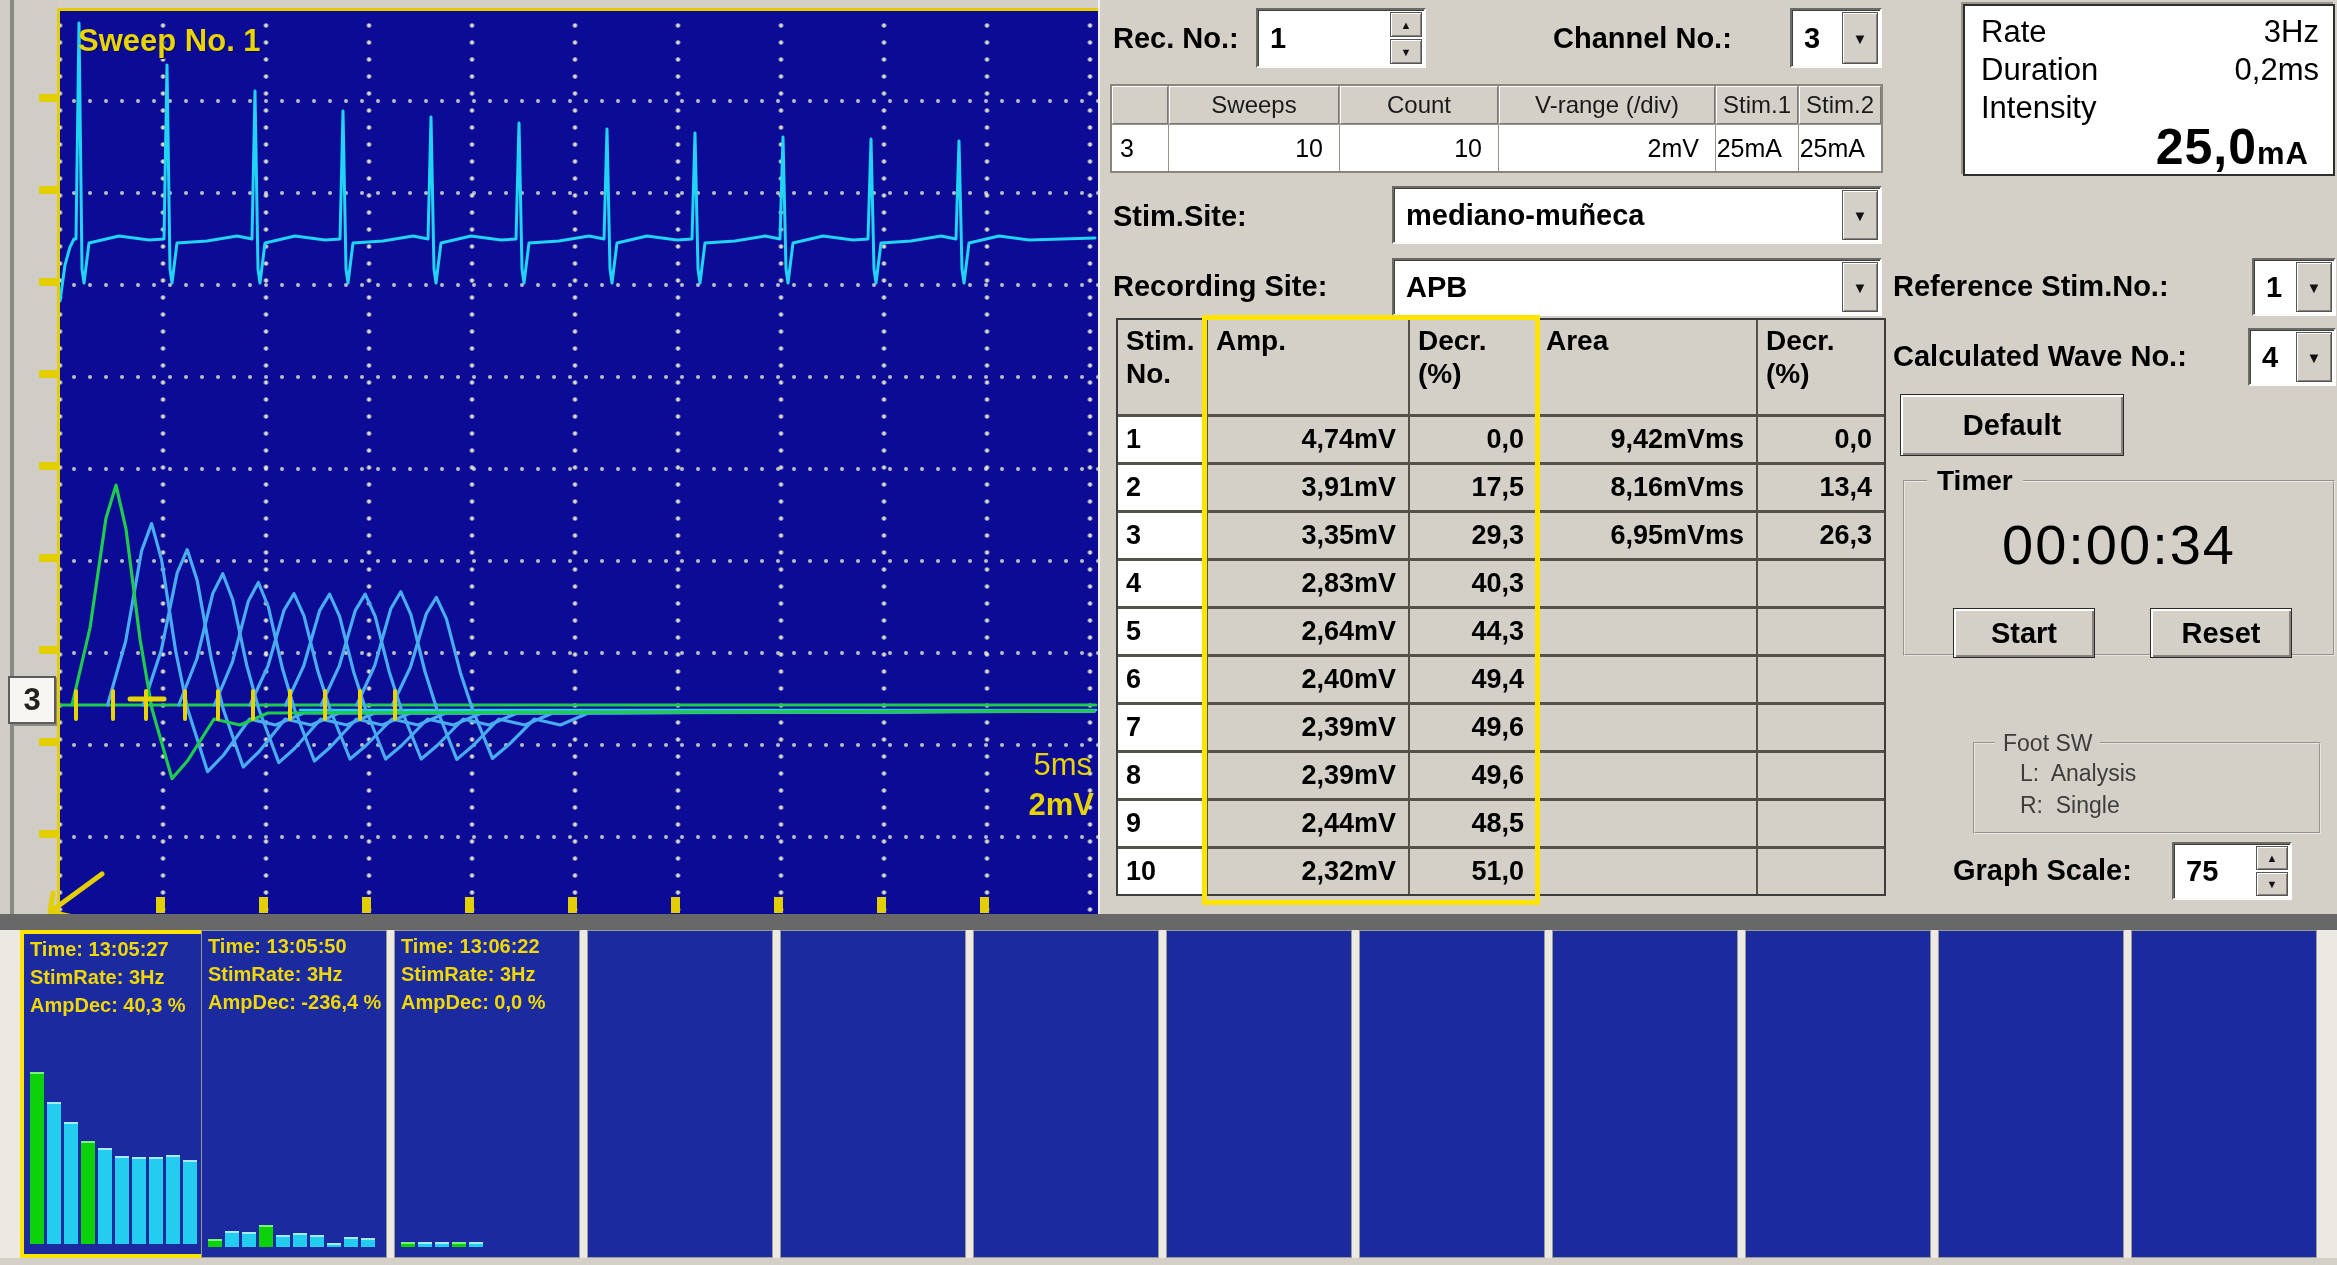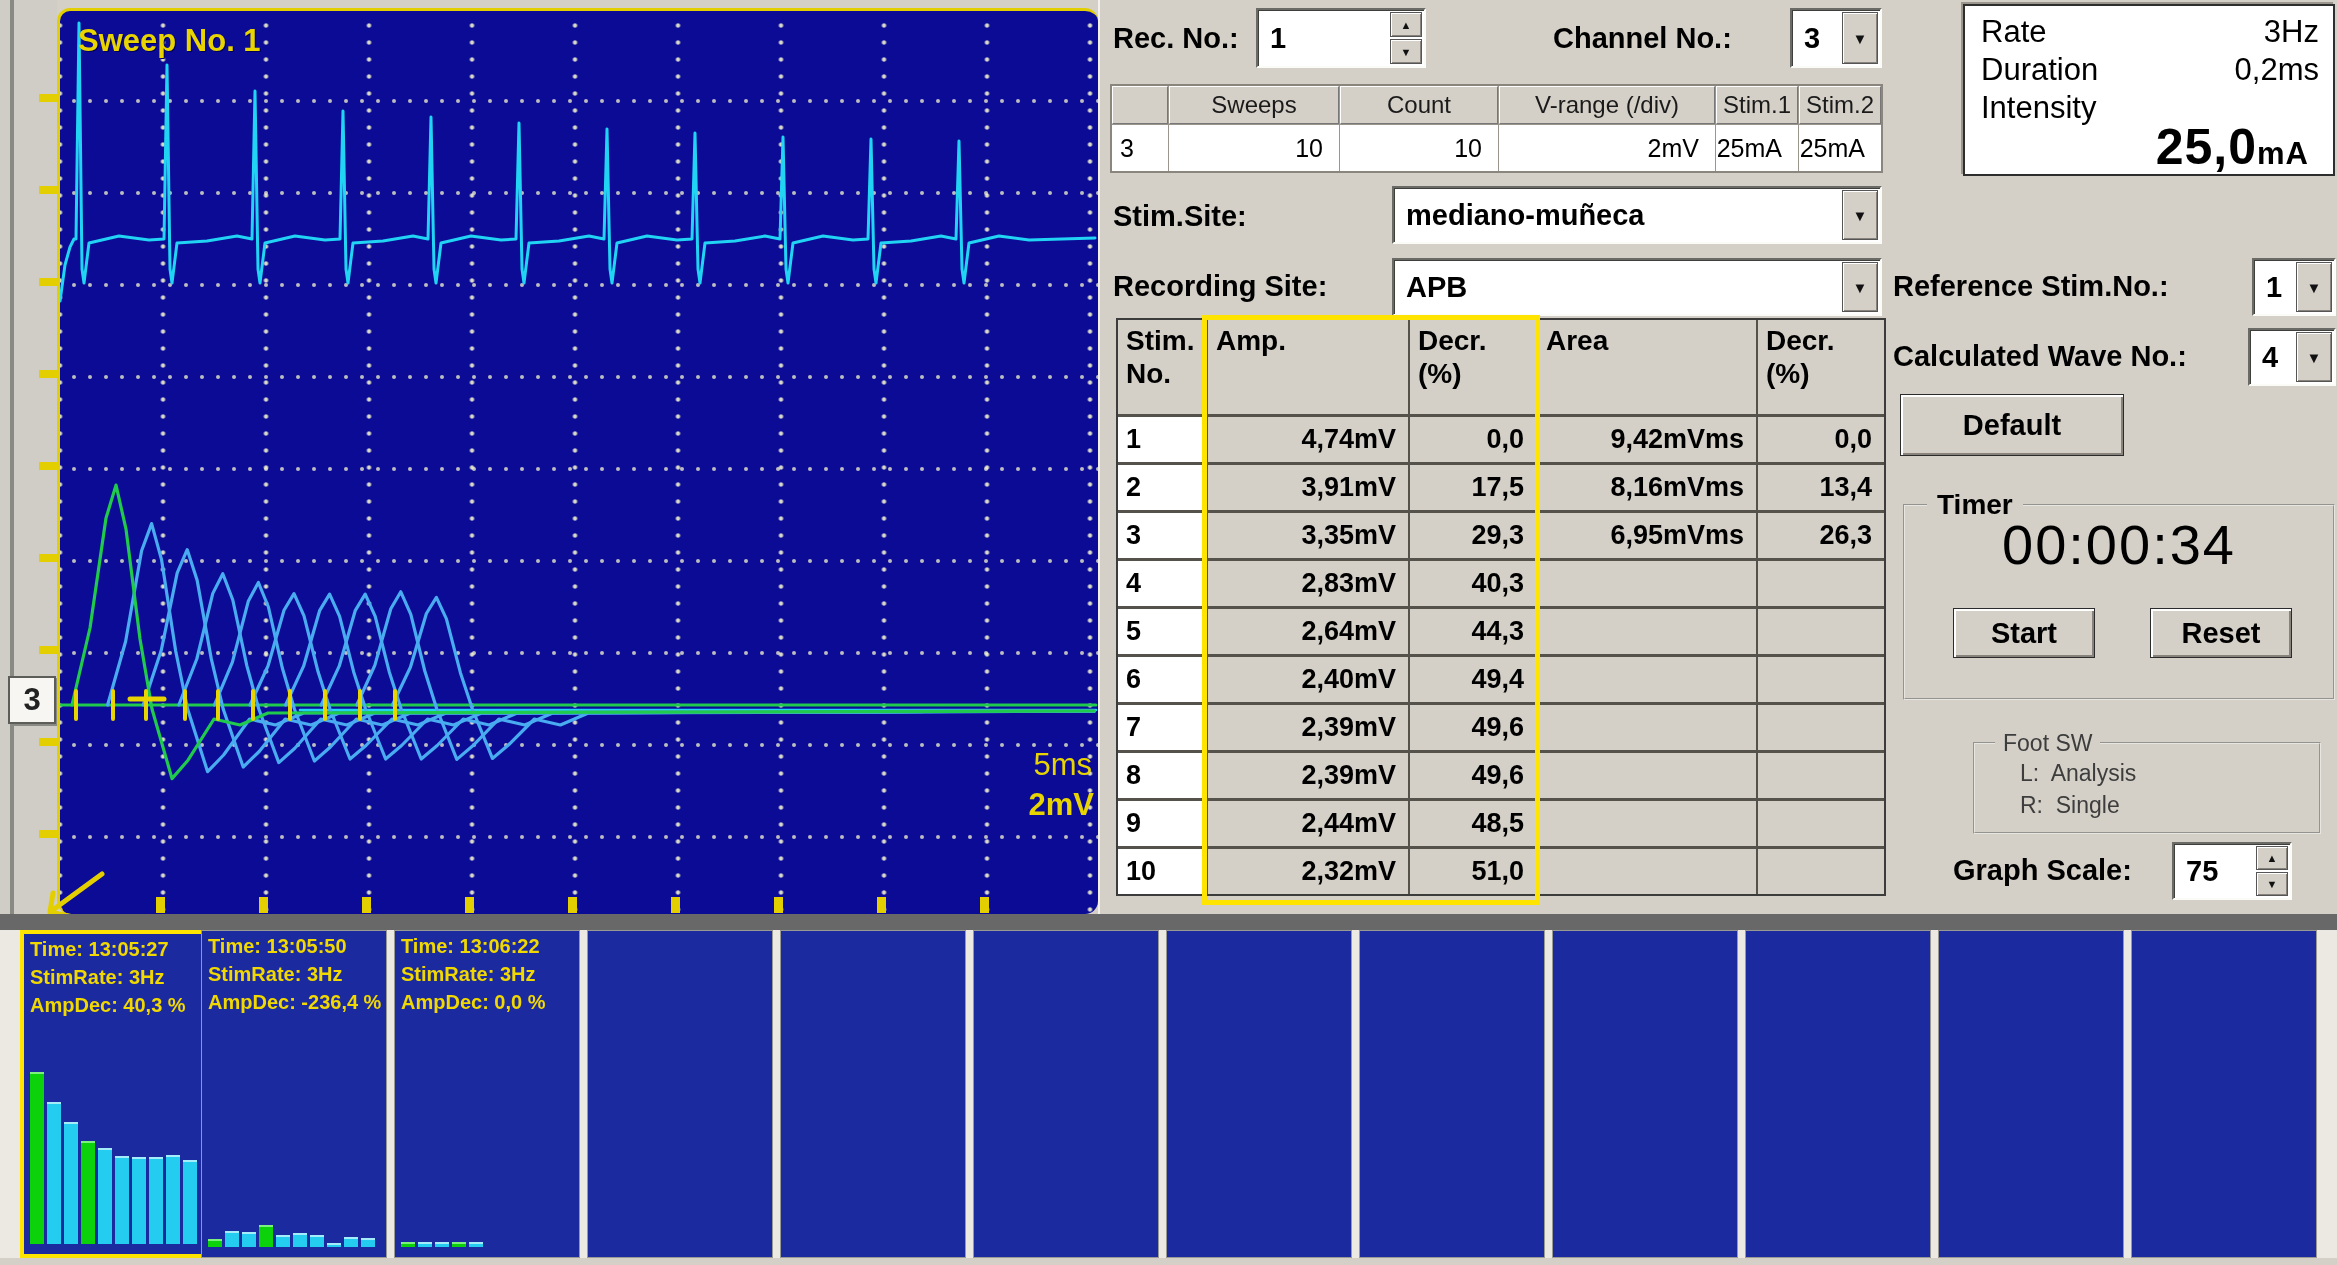--- a/index.html
+++ b/index.html
@@ -16,21 +16,21 @@
             font-size:31px;font-weight:bold;color:#222}
 
   
   .scope{position:absolute;left:57px;top:8px;width:1041px;height:906px;
          background-color:#0b0b96;
          border-left:3px solid #e3cf00;border-top:3px solid #e3cf00;
          background-image:
            radial-gradient(circle, rgba(238,238,205,.9) 1.6px, rgba(0,0,0,0) 2.7px),
            radial-gradient(circle, rgba(238,238,205,.78) 1.4px, rgba(0,0,0,0) 2.5px);
          background-size:103px 17px,16px 92px;
-         background-position:51.5px 6px,6px 44px;border-radius:13px;}
+         background-position:51.5px 6px,6px 44px;}
   .scope svg{position:absolute;left:0;top:0;width:100%;height:100%}
   .sweep-label{position:absolute;left:18px;top:12px;font-size:31px;font-weight:bold;color:#e8d400;
                text-shadow:1px 1px 0 #00005a}
   .scale-ms{position:absolute;right:6px;top:736px;font-size:31px;font-weight:normal;color:#e8d400}
   .scale-mv{position:absolute;right:4px;top:776px;font-size:31px;font-weight:bold;color:#e8d400}
   .ltick{position:absolute;left:-21px;width:19px;height:8px;background:#e3cf00}
   .btick{position:absolute;bottom:1px;width:9px;height:16px;background:#e3cf00}
   .corner-arrow{position:absolute;left:32px;top:866px;width:84px;height:58px;overflow:visible}
 
   
@@ -304,21 +304,21 @@
       <div class="rcell c3"></div>
       <div class="rcell c4"></div>
       <div class="rcell c0">10</div>
       <div class="rcell c1">2,32mV</div>
       <div class="rcell c2">51,0</div>
       <div class="rcell c3"></div>
       <div class="rcell c4"></div>
     </div>
   <div class="yellow-hl"></div>
 
-  <div class="group" style="left:1903px;top:504px;width:432px;height:196px">
+  <div class="group" style="left:1903px;top:480px;width:432px;height:176px">
     <span class="gtitle">Timer</span>
   </div>
   <div class="timer-time">00:00:34</div>
   <div class="btn" style="left:1953px;top:608px;width:142px;height:50px">Start</div>
   <div class="btn" style="left:2150px;top:608px;width:142px;height:50px">Reset</div>
 
   <div class="group" style="left:1973px;top:742px;width:348px;height:92px">
     <span class="foot-title" style="top:-14px;left:20px">Foot SW</span>
   </div>
   <div class="foot-line" style="left:2020px;top:760px">L:  Analysis</div>

